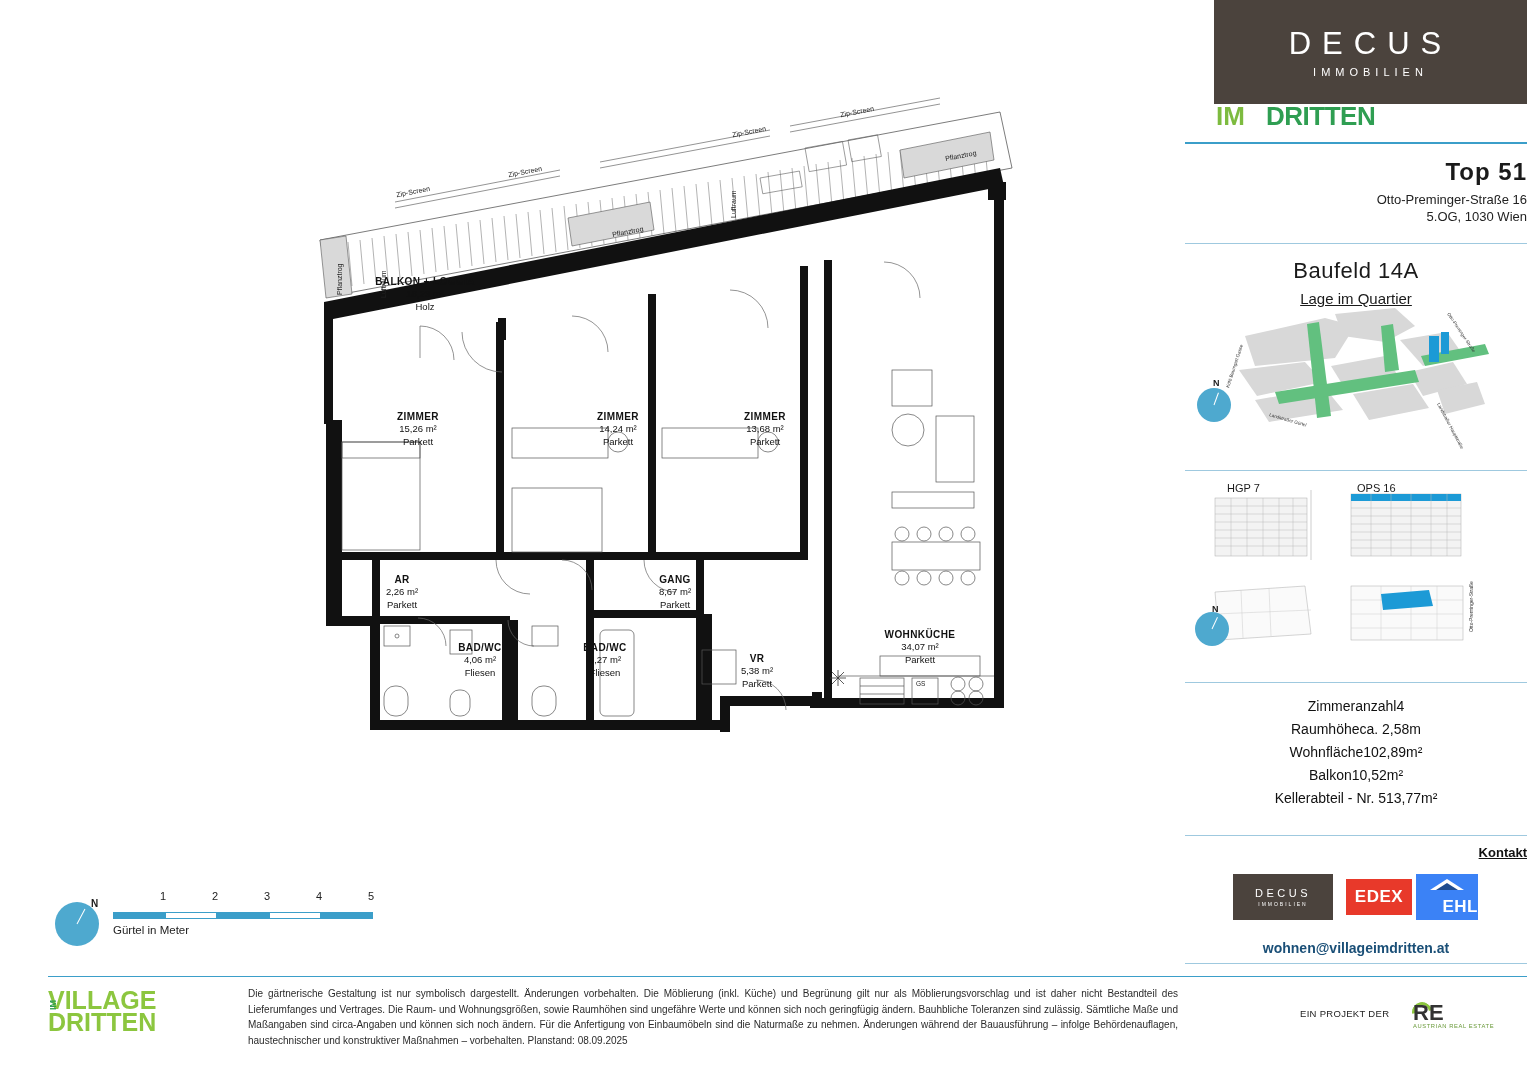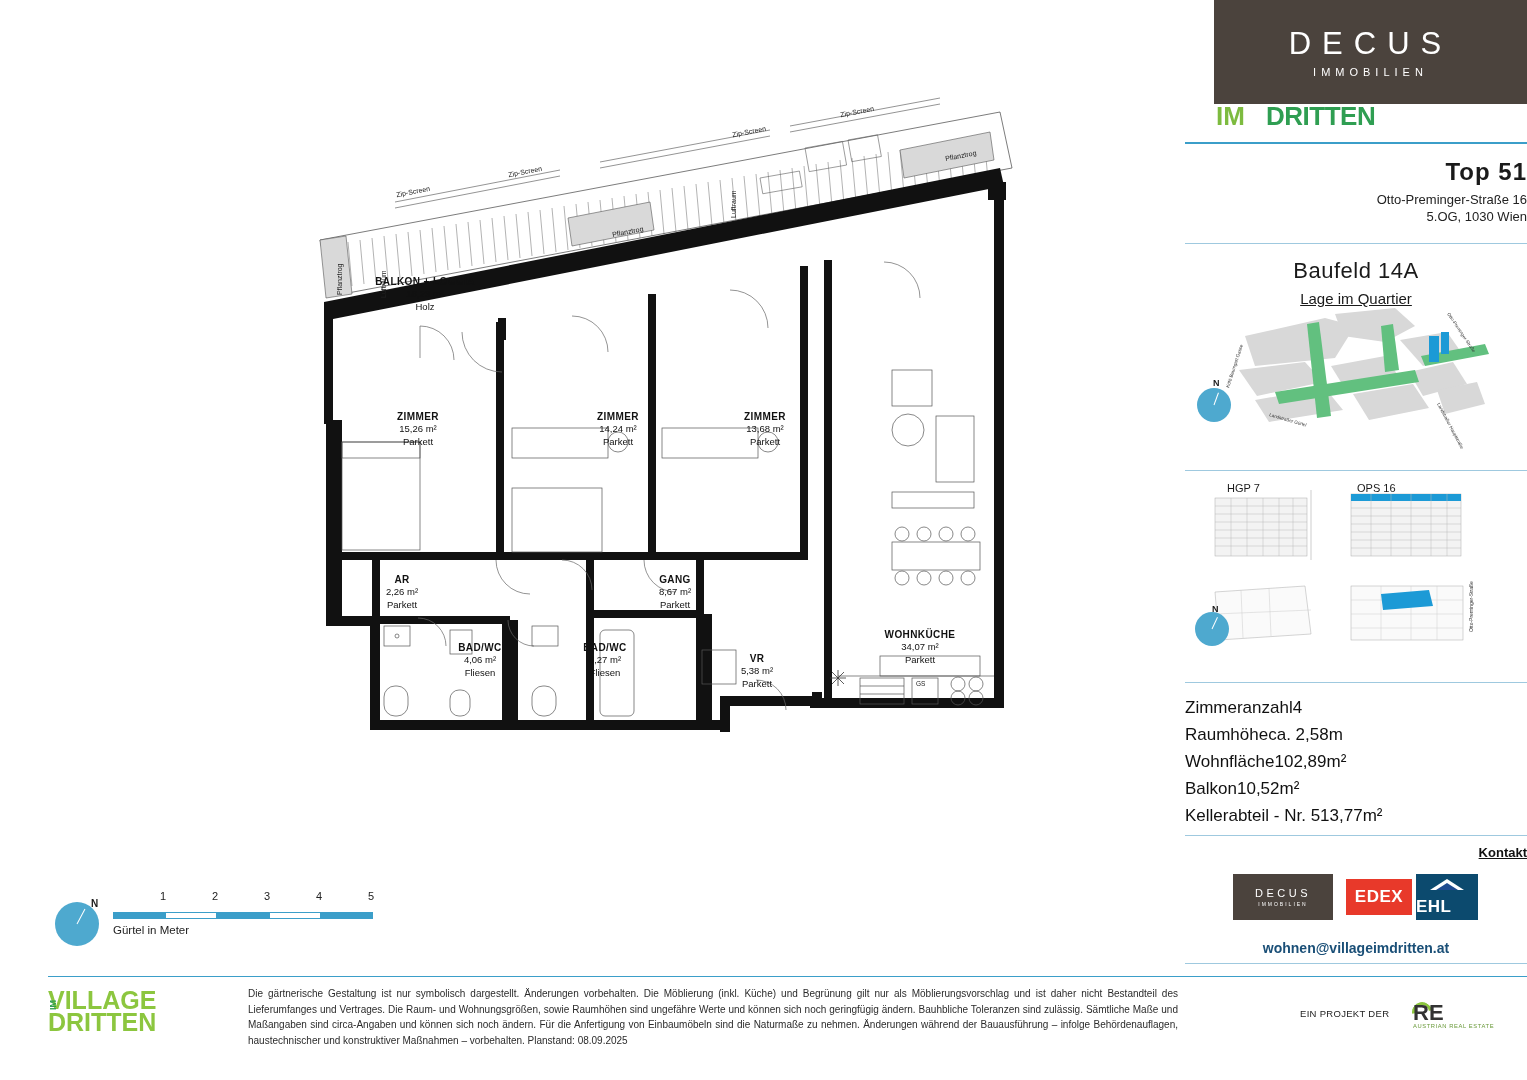--- a/index.html
+++ b/index.html
@@ -35,32 +35,32 @@
 
   .bf-title { position:absolute; left:0; width:342px; text-align:center; }
   .bf-title .b1 { font-size:22px; font-weight:400; letter-spacing:0.5px; }
   .bf-title .b2 { font-size:15px; margin-top:6px;text-decoration:underline; }
 
   .quartier { position:absolute; left:0; top:296px; width:342px; height:170px; }
   .compass { position:absolute; width:34px; height:34px; border-radius:50%; background:#4ea9cf; }
   .compass .needle { position:absolute; left:50%; top:50%; width:1px; height:13px; background:#fff; transform-origin:bottom center; }
 
   .specs { position:absolute; left:0; width:342px; }
-  .spec-row { display:flex; justify-content:flex-start; font-size:17px; padding:3.5px 0; }
+  .spec-row { display:flex; justify-content:center; font-size:14px; padding:3.5px 0; }
   .spec-row .k { color:#111; }
   .spec-row .v { color:#111; }
 
   .kontakt { position:absolute; left:0; width:342px; text-align:right; font-size:13px; font-weight:700; color:#111; }
 
   .logos { position:absolute; left:0; width:342px; height:62px; }
   .decus-small { position:absolute; left:48px; top:0; width:100px; height:46px; background:#4b433d; color:#fff; display:flex; flex-direction:column; align-items:center; justify-content:center; }
   .decus-small .s1 { font-size:11px; letter-spacing:3.5px; }
   .decus-small .s2 { font-size:5px; letter-spacing:2px; margin-top:2px; }
   .edex { position:absolute; left:161px; top:5px; width:66px; height:36px; background:#e8392a; color:#fff; font-size:17px; font-weight:700; display:flex; align-items:center; justify-content:center; letter-spacing:0.5px; }
-  .ehl { position:absolute; left:231px; top:0; width:62px; height:46px; background:#0c4a6e; color:#fff; display:flex; align-items:flex-end; justify-content:flex-start; }
+  .ehl { position:absolute; left:231px; top:0; width:62px; height:46px; background:#3b82f6; color:#fff; display:flex; align-items:flex-end; justify-content:flex-end; }
   .ehl .txt { font-size:17px; font-weight:700; letter-spacing:0.5px; margin-bottom:3px; }
   .ehl .roof { position:absolute; left:50%; top:5px; transform:translateX(-50%); width:0; height:0; border-left:17px solid transparent; border-right:17px solid transparent; border-bottom:11px solid #fff; }
   .ehl .roofin { position:absolute; left:50%; top:9px; transform:translateX(-50%); width:0; height:0; border-left:11px solid transparent; border-right:11px solid transparent; border-bottom:7px solid #1f4b8f; }
   .mail { position:absolute; left:0; width:342px; text-align:center; font-size:14px; font-weight:700; color:#1a4f77; }
 
   
   .scalebar { position:absolute; left:55px; top:880px; width:400px; height:80px; }
   .scale-seg { position:absolute; height:7px; top:32px; }
   .scale-num { position:absolute; top:10px; font-size:11px; color:#222; }
   .scale-label { position:absolute; top:44px; left:58px; font-size:11.5px; color:#222; }

